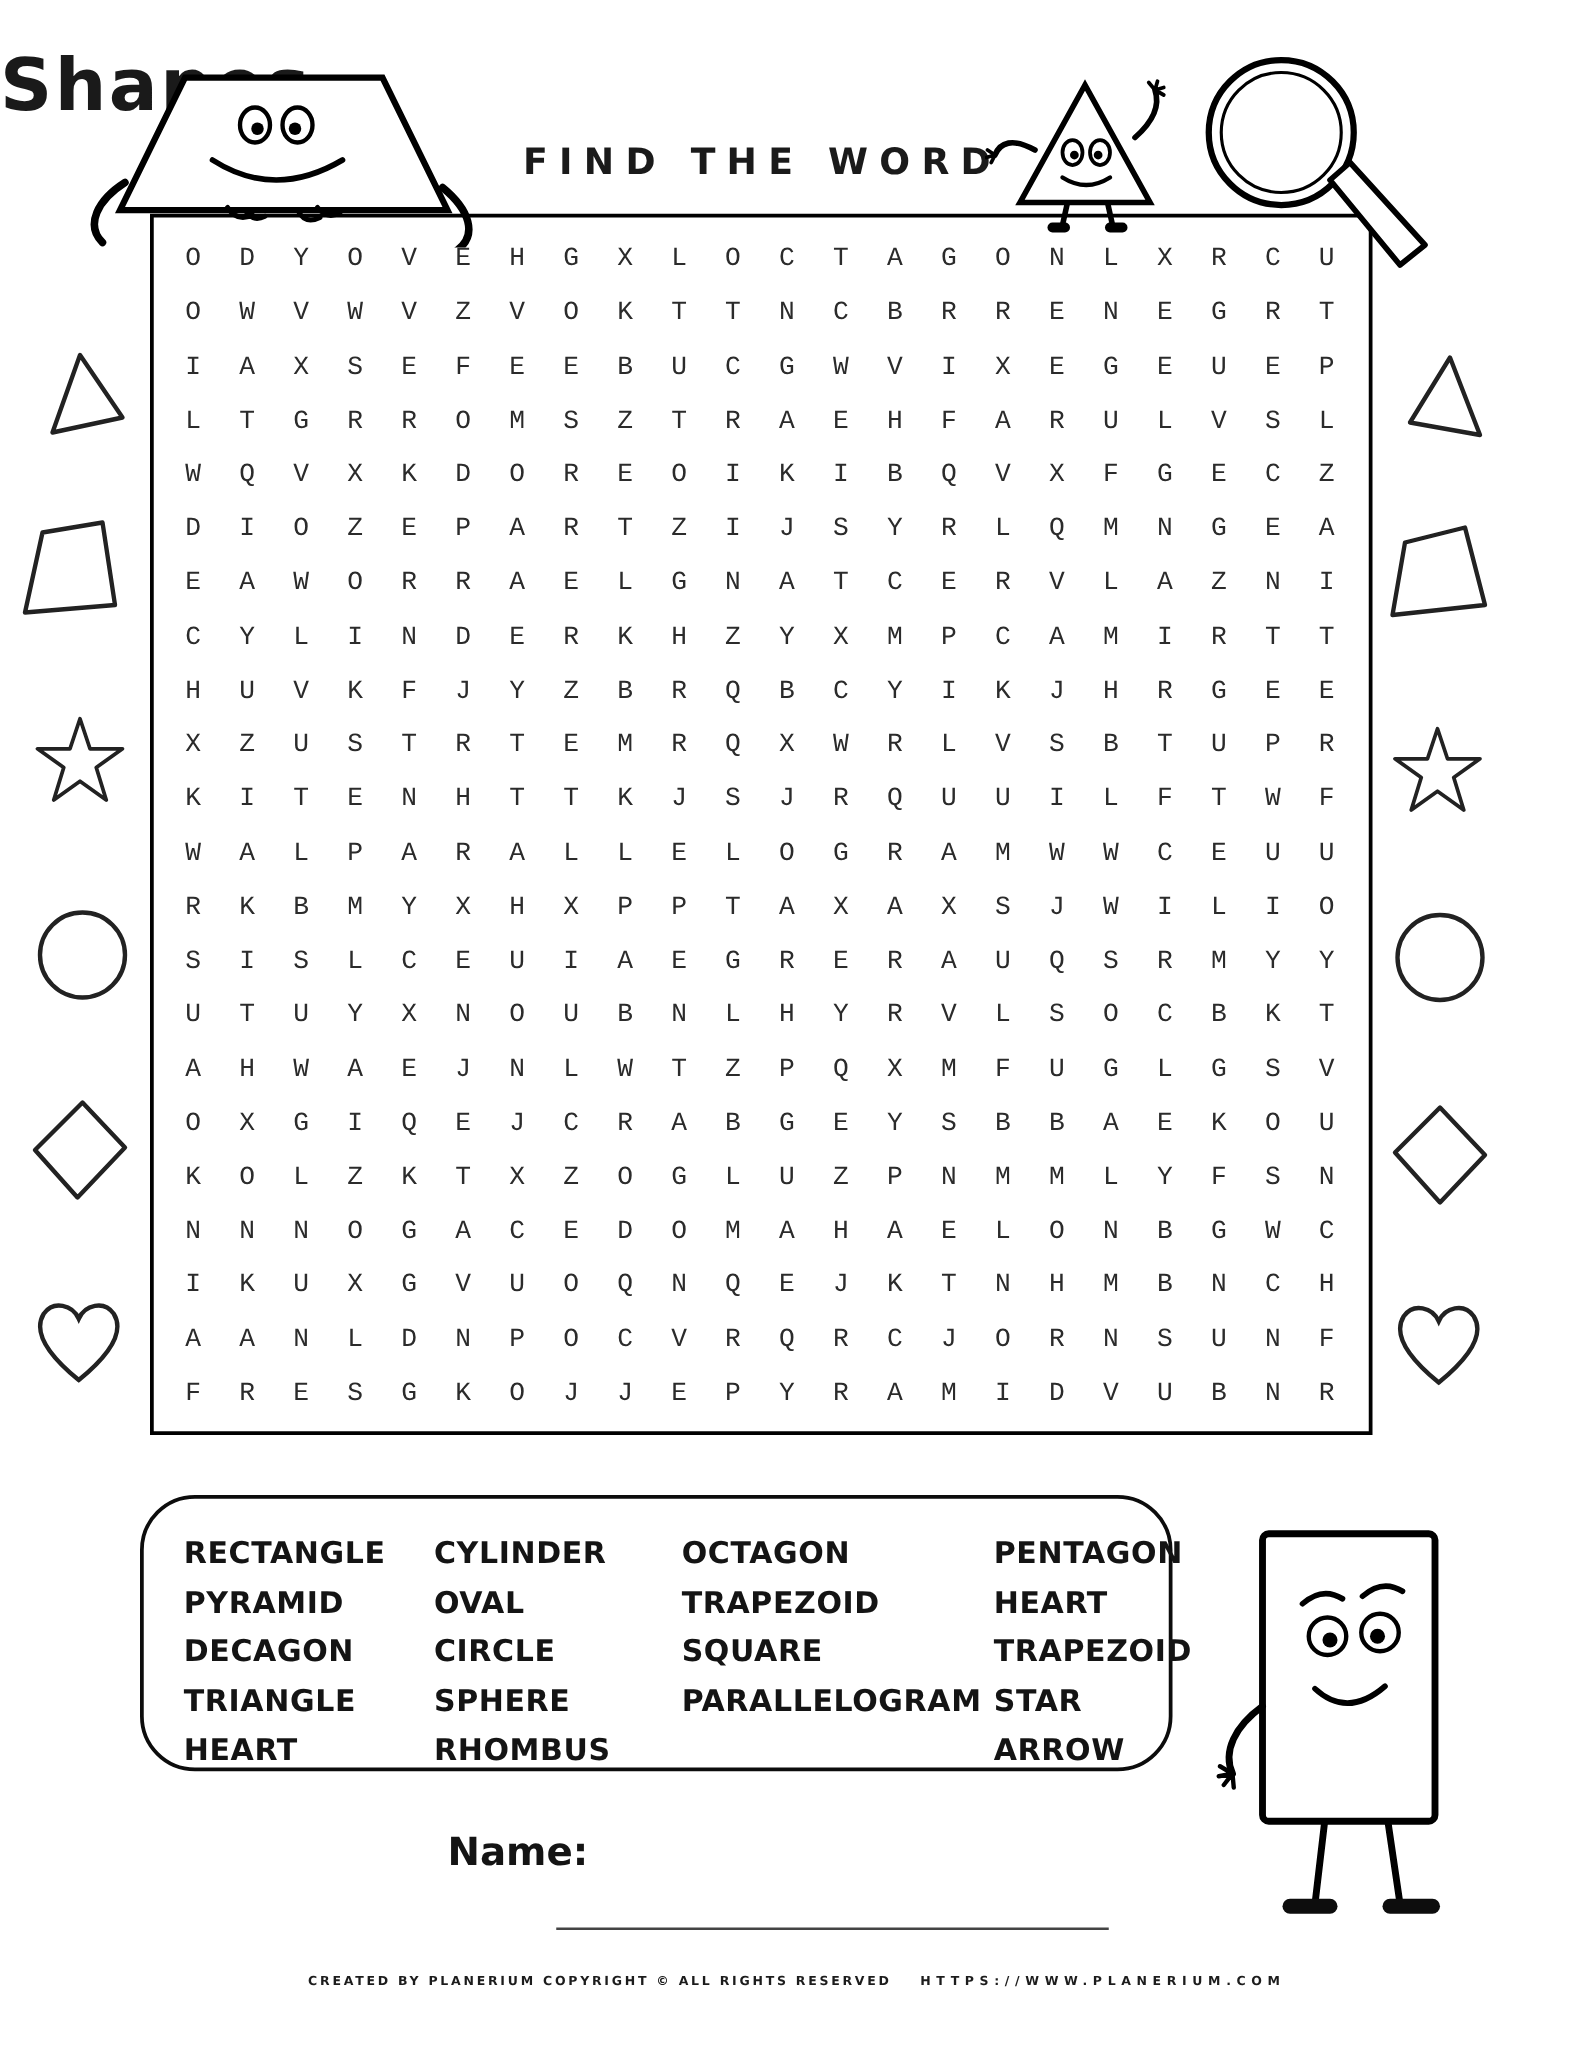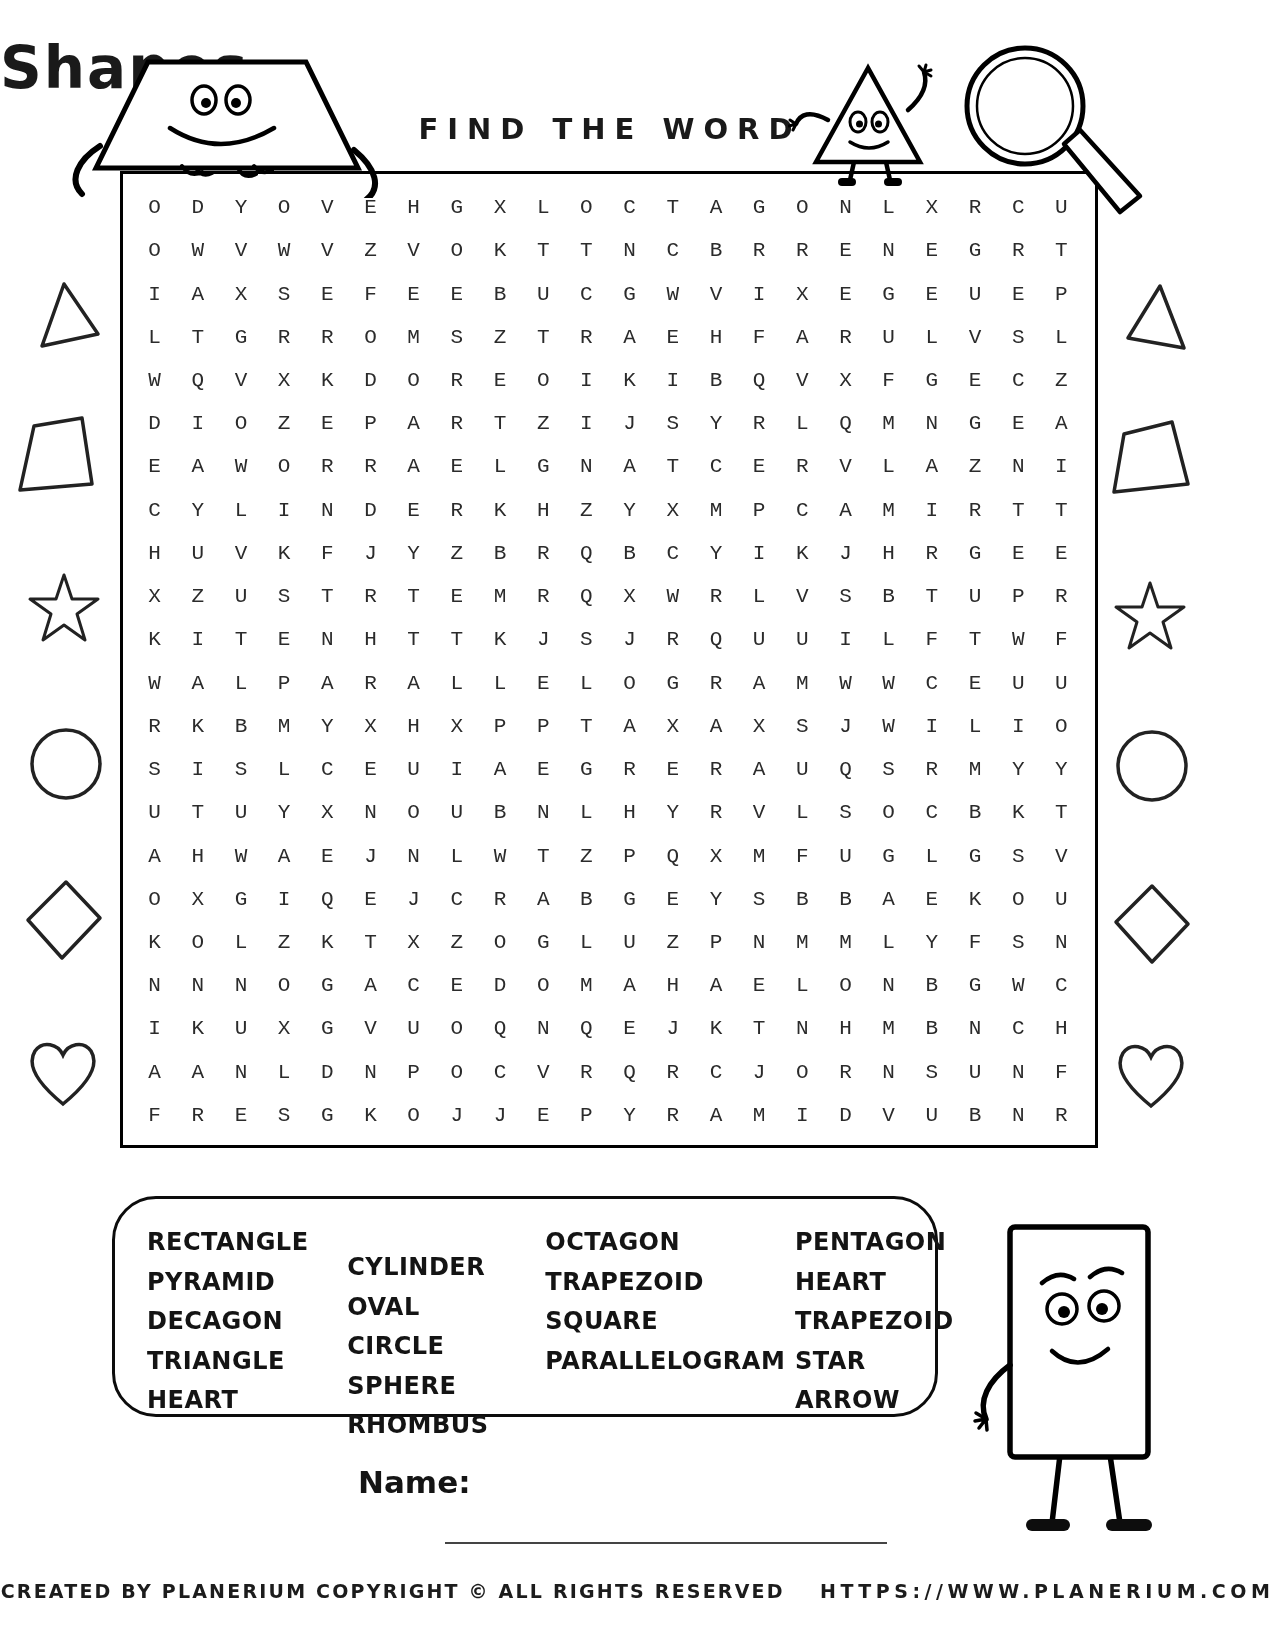--- a/index.html
+++ b/index.html
@@ -32,36 +32,36 @@
   }
   .margin-shape { position:absolute; }
   .margin-shape svg { display:block; }
   .word-box {
     position:absolute; left:112px; top:1196px; width:826px; height:221px;
     border:3px solid #0c0c0c; border-radius:44px; background:#fff;
     display:flex; padding:24px 0 0 32px;
   }
   .word-col { display:flex; flex-direction:column; }
   .word-col:nth-child(1){ width:202px; }
-  .word-col:nth-child(2){ width:200px;margin-top:25px; }
+  .word-col:nth-child(2){ width:200px; }
   .word-col:nth-child(3){ width:252px; }
   .word-col:nth-child(4){ width:140px; }
   .word {
     font-size:24px; font-weight:600; letter-spacing:0.5px;
     color:#141414; line-height:39.5px; white-space:nowrap;
   }
   .name-row { position:absolute; left:358px; top:1464px; }
   .name-label { font-size:31px; font-weight:bold; color:#141414; }
   .name-line {
     position:absolute; left:445px; top:1542px; width:442px; height:0;
     border-bottom:2px solid #444;
   }
   .footer {
     position:absolute; top:1580px; left:0; width:100%; text-align:center;
-    font-size:19px; font-weight:600; letter-spacing:2.2px; color:#1c1c1c;
+    font-size:10px; font-weight:600; letter-spacing:2.2px; color:#1c1c1c;
   }
   .footer .url { letter-spacing:4.5px; }
   .character, .magnifier { position:absolute; }
 </style>
 </head>
 <body>
 
 <div class="page">
 
   <div class="title">Shapes</div>

